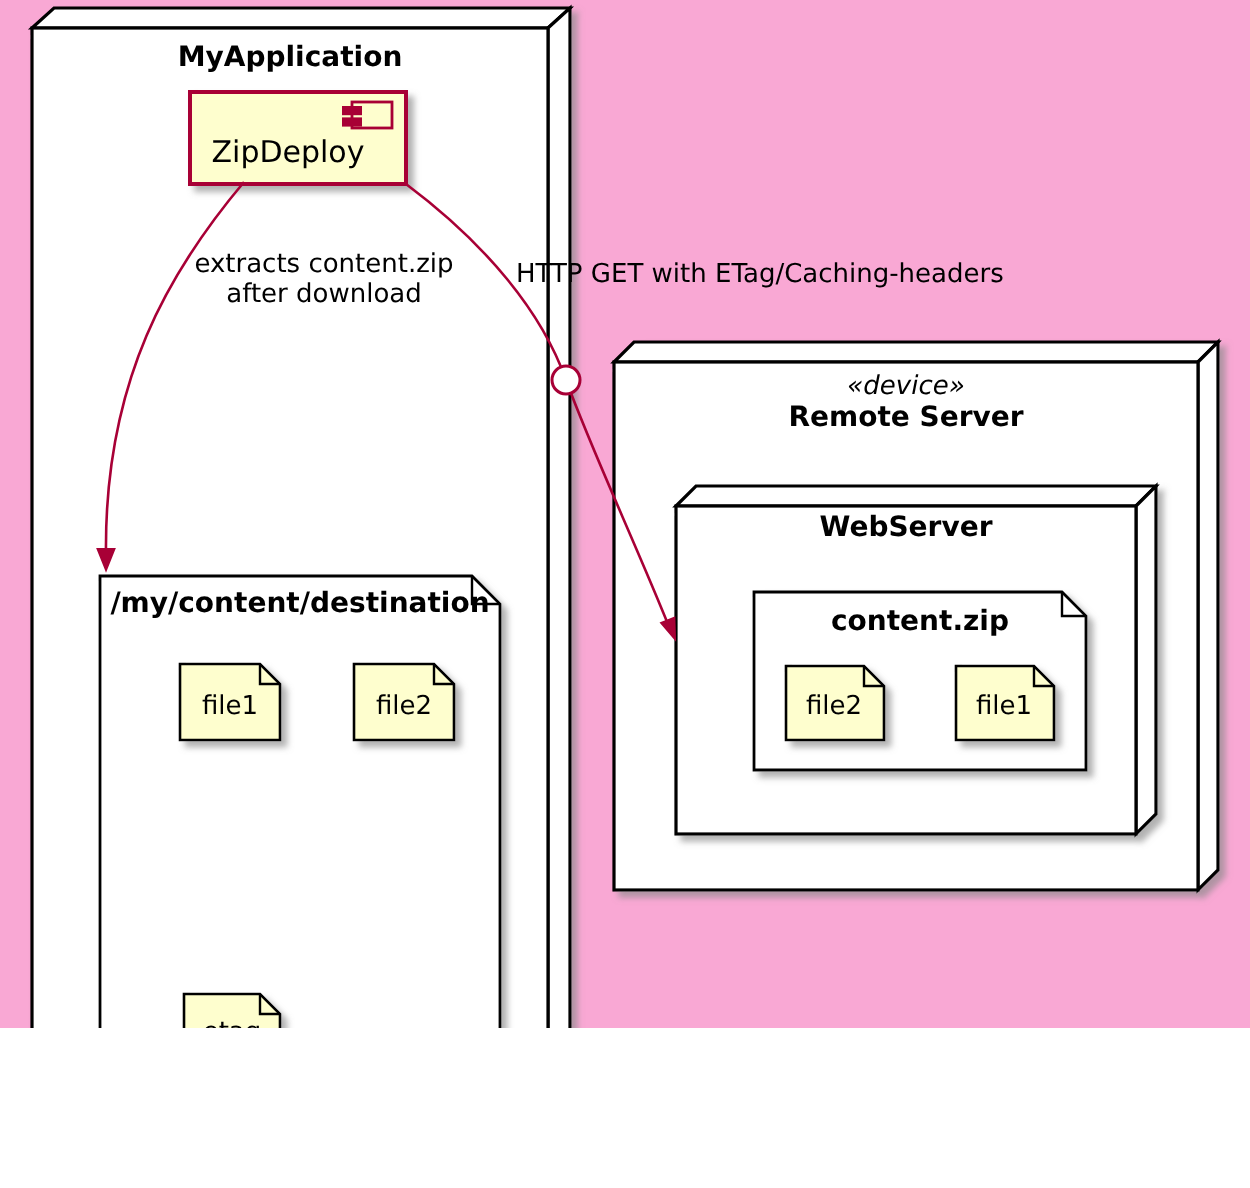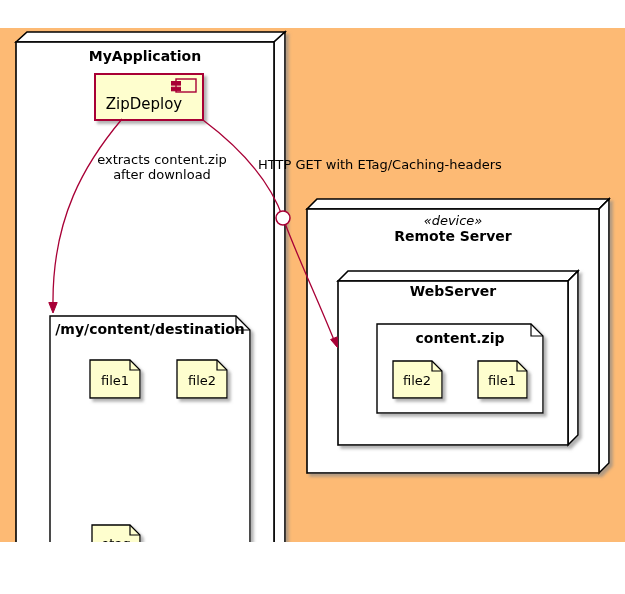--- a/index.html
+++ b/index.html
@@ -1,23 +1,22 @@
 <!DOCTYPE html>
 <html><head>
 <meta charset="utf-8">
 <style>
   html, body { margin: 0; padding: 0; background: #ffffff; }
   #stage {
     position: relative;
     width: 625px;
     height: 514px;
-    background: #fdba74;
+    background: #f9a8d4;
     font-family: "DejaVu Sans", sans-serif;
     overflow: hidden;
-    margin-top: 28px;
   }
   svg text {
     font-family: "DejaVu Sans", sans-serif;
     fill: #000000;
     font-size: 13px;
   }
   svg text.title { font-weight: bold; font-size: 14px; }
   svg text.comp-label { font-size: 15px; }
   svg text.stereotype { font-style: italic; font-size: 13px; }
   svg text.edge-label { font-size: 13px; }

